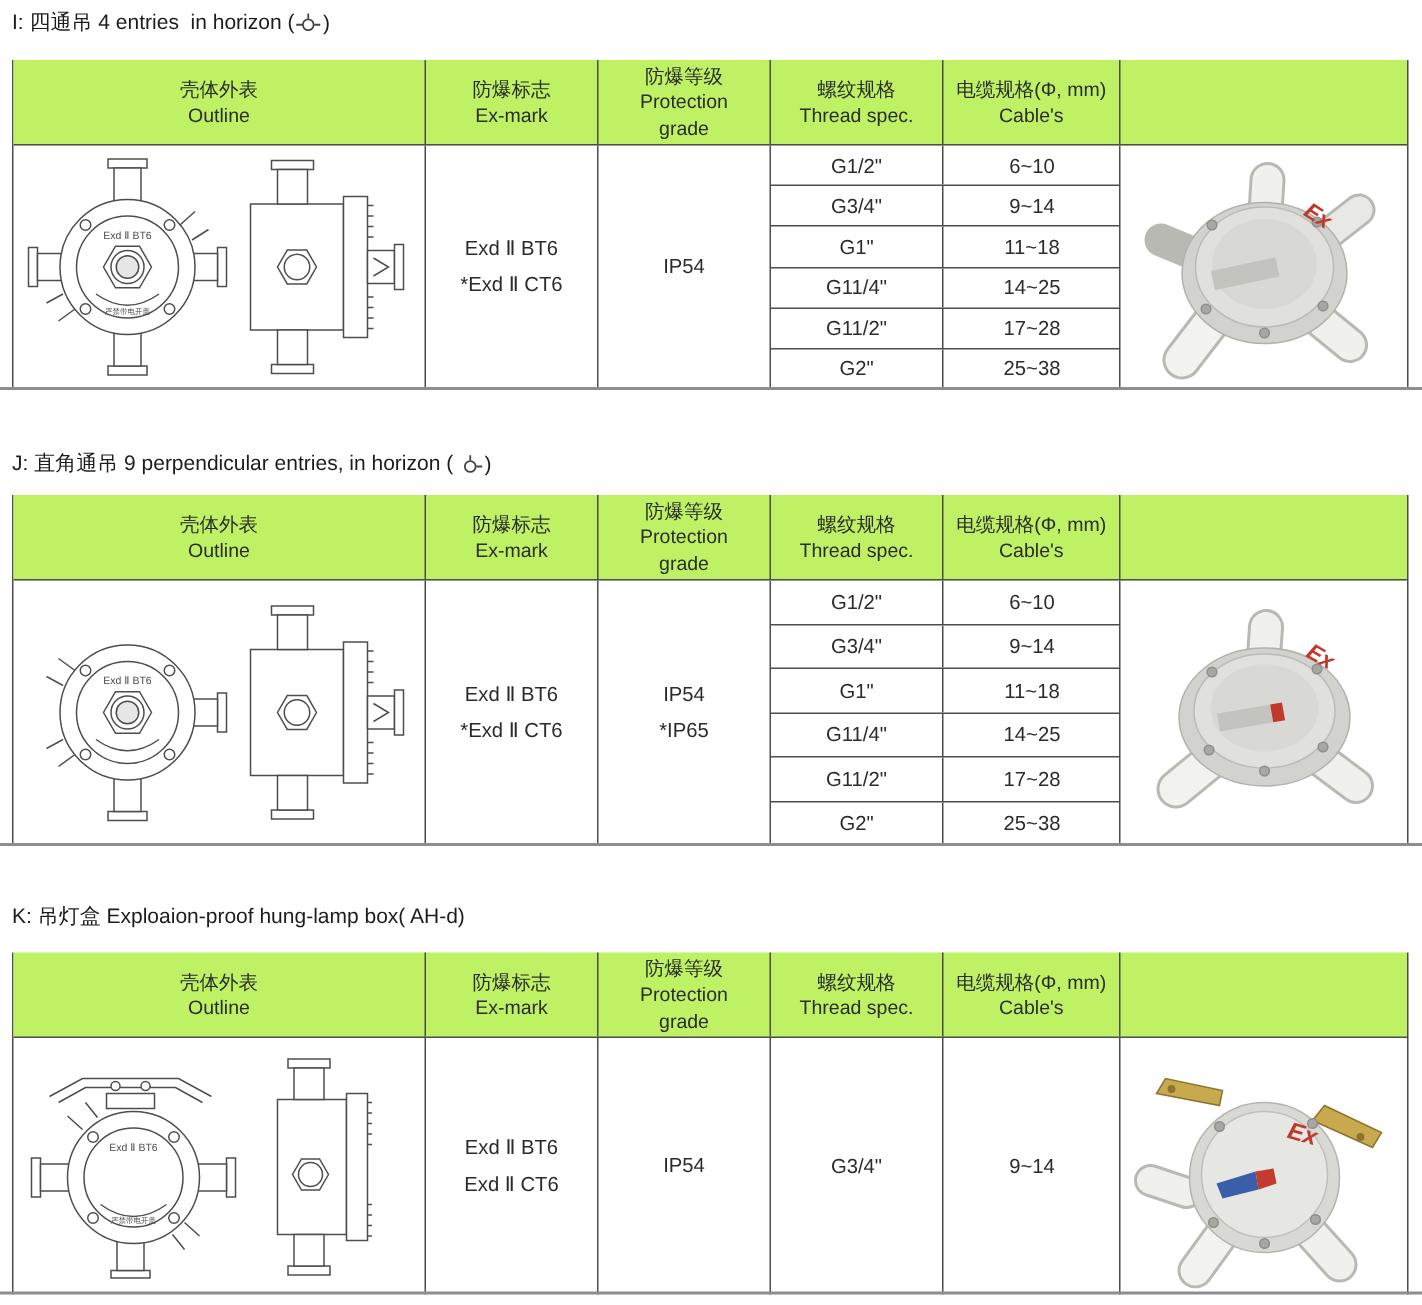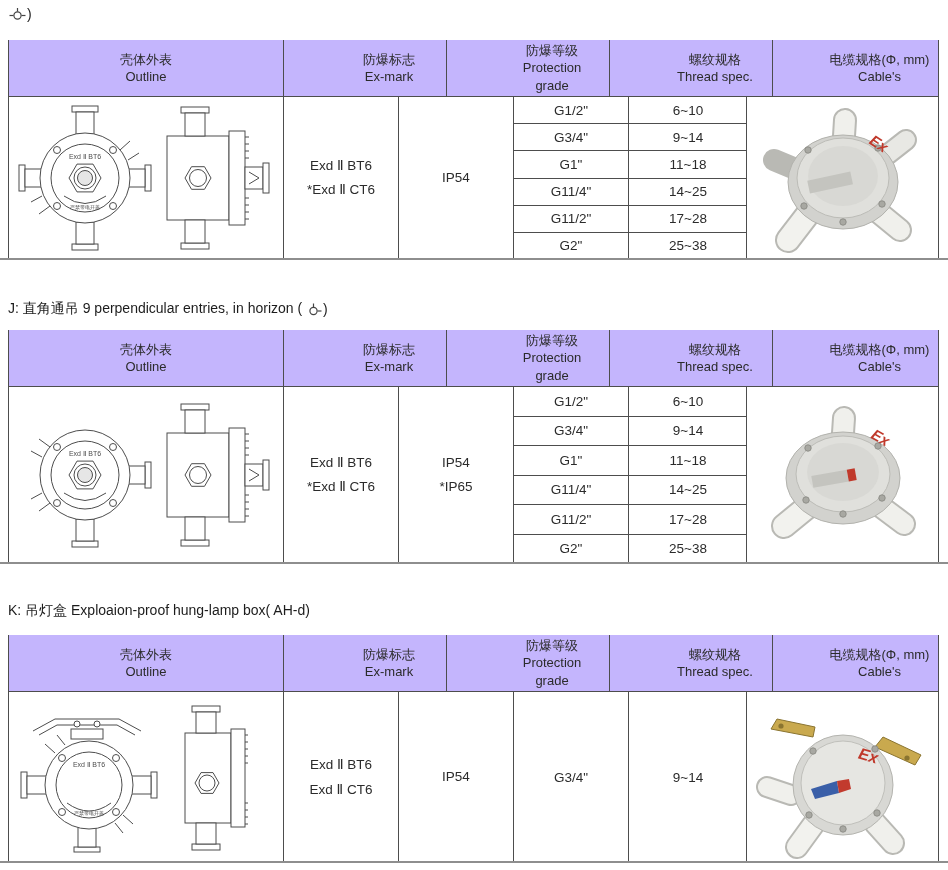--- a/index.html
+++ b/index.html
@@ -12,21 +12,21 @@
     position:absolute; left:8px; font-size:14px; color:#1c1c1c;
     display:flex; align-items:center; white-space:pre;
   }
   .sec-title svg { margin:0 1px; }
   .tbl {
     position:absolute; left:8px; width:931px;
     border-left:1px solid #4d4d4d; border-right:1px solid #4d4d4d;
   }
   .thead {
     display:grid; grid-template-columns:275px 115px 115px 115px 118px 1fr;
-    background:#c4b5fd; height:57px; border-bottom:1px solid #4d4d4d;gap:48px;
+    background:#bef264; height:57px; border-bottom:1px solid #4d4d4d;
   }
   .th {
     border-right:1px solid #4d4d4d; display:flex; flex-direction:column;
     align-items:center; justify-content:center; text-align:center;
     font-size:13px; line-height:1.32; color:#2b2b2b;
   }
   .th:last-child { border-right:none; }
   .tbody { display:grid; grid-template-columns:275px 115px 115px 233px 1fr; }
   .cell {
     border-right:1px solid #4d4d4d; display:flex; align-items:center;
@@ -44,21 +44,21 @@
   #tbody-k { height:171px; }
   .cell svg, .rows svg { display:block; }
   .outline-wrap, .photo-wrap { display:flex; align-items:center; justify-content:center; width:100%; height:100%; }
 </style>
 </head>
 <body>
 
 <div class="page">
 
   <div class="sec-title" style="top:6px;">
-    <svg width="17" height="15" viewBox="0 0 17 15">
+    <span>I: 四通吊 4 entries  in horizon (</span><svg width="17" height="15" viewBox="0 0 17 15">
         <g stroke="#444" stroke-width="1.2" fill="none">
           <circle cx="8.5" cy="8.5" r="3.6"></circle>
           <line x1="0.5" y1="8.5" x2="4.5" y2="8.5"></line>
           <line x1="12.5" y1="8.5" x2="16.5" y2="8.5"></line>
           <line x1="8.5" y1="1" x2="8.5" y2="4.5"></line>
         </g>
       </svg><span>)</span>
   </div>
 
   <div class="tbl" style="top:40px;">

